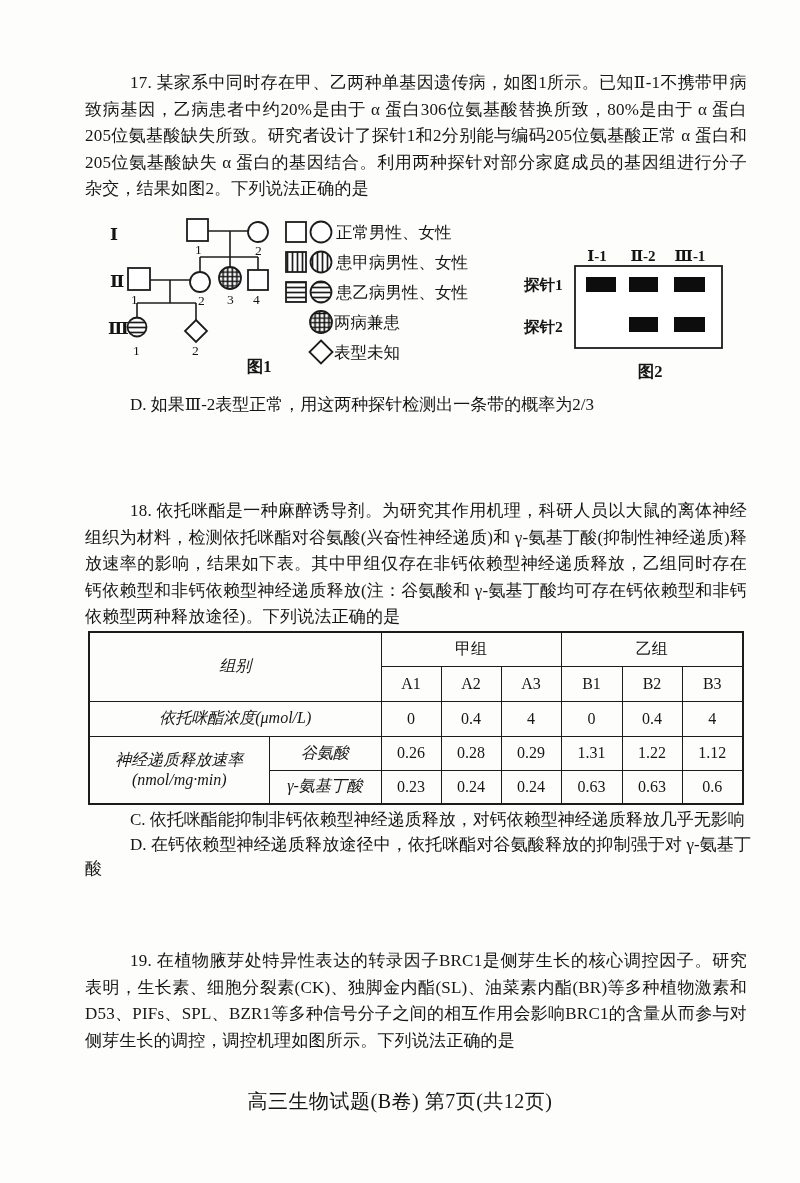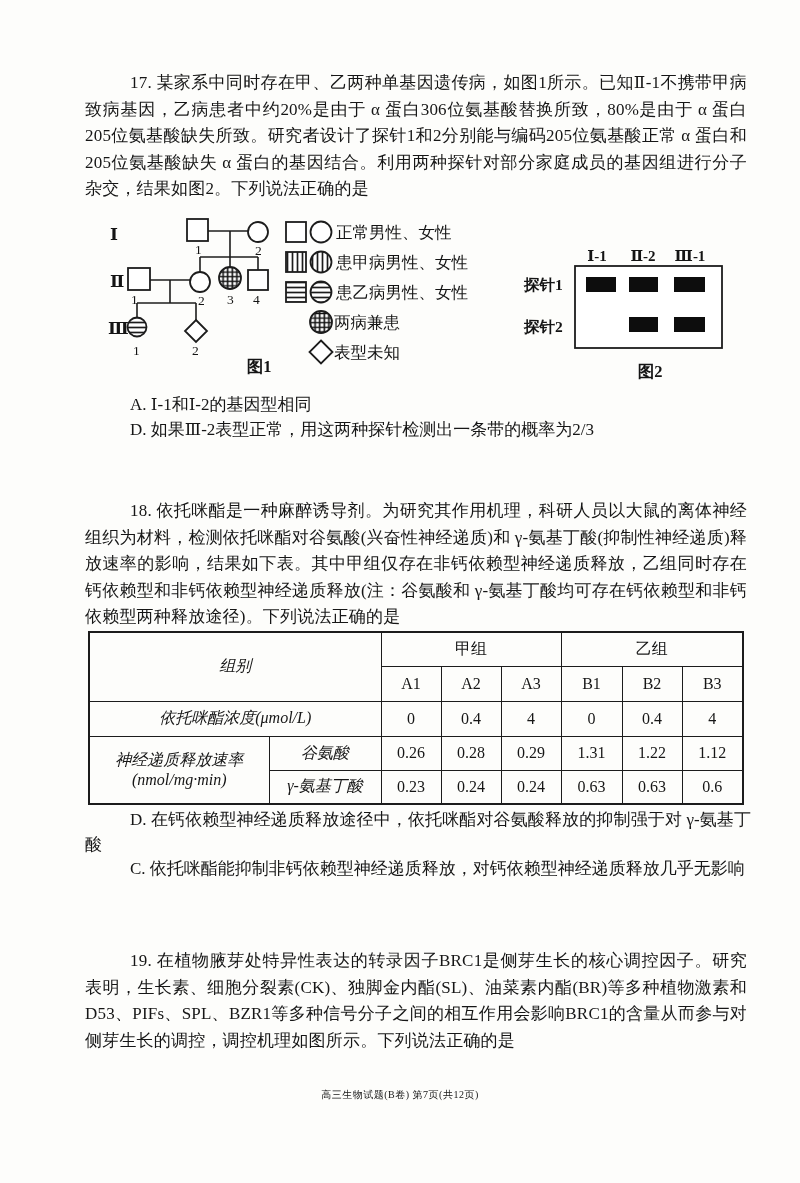--- a/index.html
+++ b/index.html
@@ -36,21 +36,21 @@
     border-collapse:collapse; table-layout:fixed; width:654px;
   }
   table.data td {
     border:1.6px solid #1c1c1c; text-align:center; vertical-align:middle;
     font-size:16px; padding:0 2px;
   }
   table.data { border:2.2px solid #1c1c1c; }
   td.lblcell { font-style:italic; font-size:16.5px; }
   .footer {
     position:absolute; left:0; top:1088px; width:800px;
-    text-align:center; font-size:10px; letter-spacing:0.5px;
+    text-align:center; font-size:20px; letter-spacing:0.5px;
   }
 </style>
 </head>
 <body>
 
 <div class="para" style="top:70px">17. 某家系中同时存在甲、乙两种单基因遗传病，如图1所示。已知Ⅱ-1不携带甲病致病基因，乙病患者中约20%是由于 α 蛋白306位氨基酸替换所致，80%是由于 α 蛋白205位氨基酸缺失所致。研究者设计了探针1和2分别能与编码205位氨基酸正常 α 蛋白和205位氨基酸缺失 α 蛋白的基因结合。利用两种探针对部分家庭成员的基因组进行分子杂交，结果如图2。下列说法正确的是</div>
 
 <div class="figwrap">
 <svg width="800" height="178" viewBox="0 0 800 178">
   <defs>
@@ -150,21 +150,20 @@
       <rect x="629" y="107" width="29" height="15" fill="#0d0d0d"></rect>
       <rect x="674" y="107" width="31" height="15" fill="#0d0d0d"></rect>
     </g>
 
     <text class="fig-label" x="650" y="167" text-anchor="middle">图2</text>
   </g>
 </svg>
 </div>
 
 <div class="opts" style="top:393px">
-  <div class="opt">A. Ⅰ-1和Ⅰ-2的基因型相同</div>
   <div class="opt">D. 如果Ⅲ-2表型正常，用这两种探针检测出一条带的概率为2/3</div>
 </div>
 
 <div class="para" style="top:498px">18. 依托咪酯是一种麻醉诱导剂。为研究其作用机理，科研人员以大鼠的离体神经组织为材料，检测依托咪酯对谷氨酸(兴奋性神经递质)和 γ-氨基丁酸(抑制性神经递质)释放速率的影响，结果如下表。其中甲组仅存在非钙依赖型神经递质释放，乙组同时存在钙依赖型和非钙依赖型神经递质释放(注：谷氨酸和 γ-氨基丁酸均可存在钙依赖型和非钙依赖型两种释放途径)。下列说法正确的是</div>
 
 <table class="data">
   <colgroup>
     <col style="width:180px">
       <col style="width:112px">
     <col style="width:60px">
@@ -216,19 +215,19 @@
     <td>0.24</td>
     <td>0.24</td>
     <td>0.63</td>
     <td>0.63</td>
     <td>0.6</td>
   </tr>
 </tbody>
   </table>
 
 <div class="opts" style="top:808px">
+  <div class="opt">C. 依托咪酯能抑制非钙依赖型神经递质释放，对钙依赖型神经递质释放几乎无影响</div>
   <div class="opt">D. 在钙依赖型神经递质释放途径中，依托咪酯对谷氨酸释放的抑制强于对 γ-氨基丁酸</div>
-  <div class="opt">C. 依托咪酯能抑制非钙依赖型神经递质释放，对钙依赖型神经递质释放几乎无影响</div>
 </div>
 
 <div class="para" style="top:948px">19. 在植物腋芽处特异性表达的转录因子BRC1是侧芽生长的核心调控因子。研究表明，生长素、细胞分裂素(CK)、独脚金内酯(SL)、油菜素内酯(BR)等多种植物激素和D53、PIFs、SPL、BZR1等多种信号分子之间的相互作用会影响BRC1的含量从而参与对侧芽生长的调控，调控机理如图所示。下列说法正确的是</div>
 
 <div class="footer">高三生物试题(B卷)  第7页(共12页)</div>
 
 </body></html>

